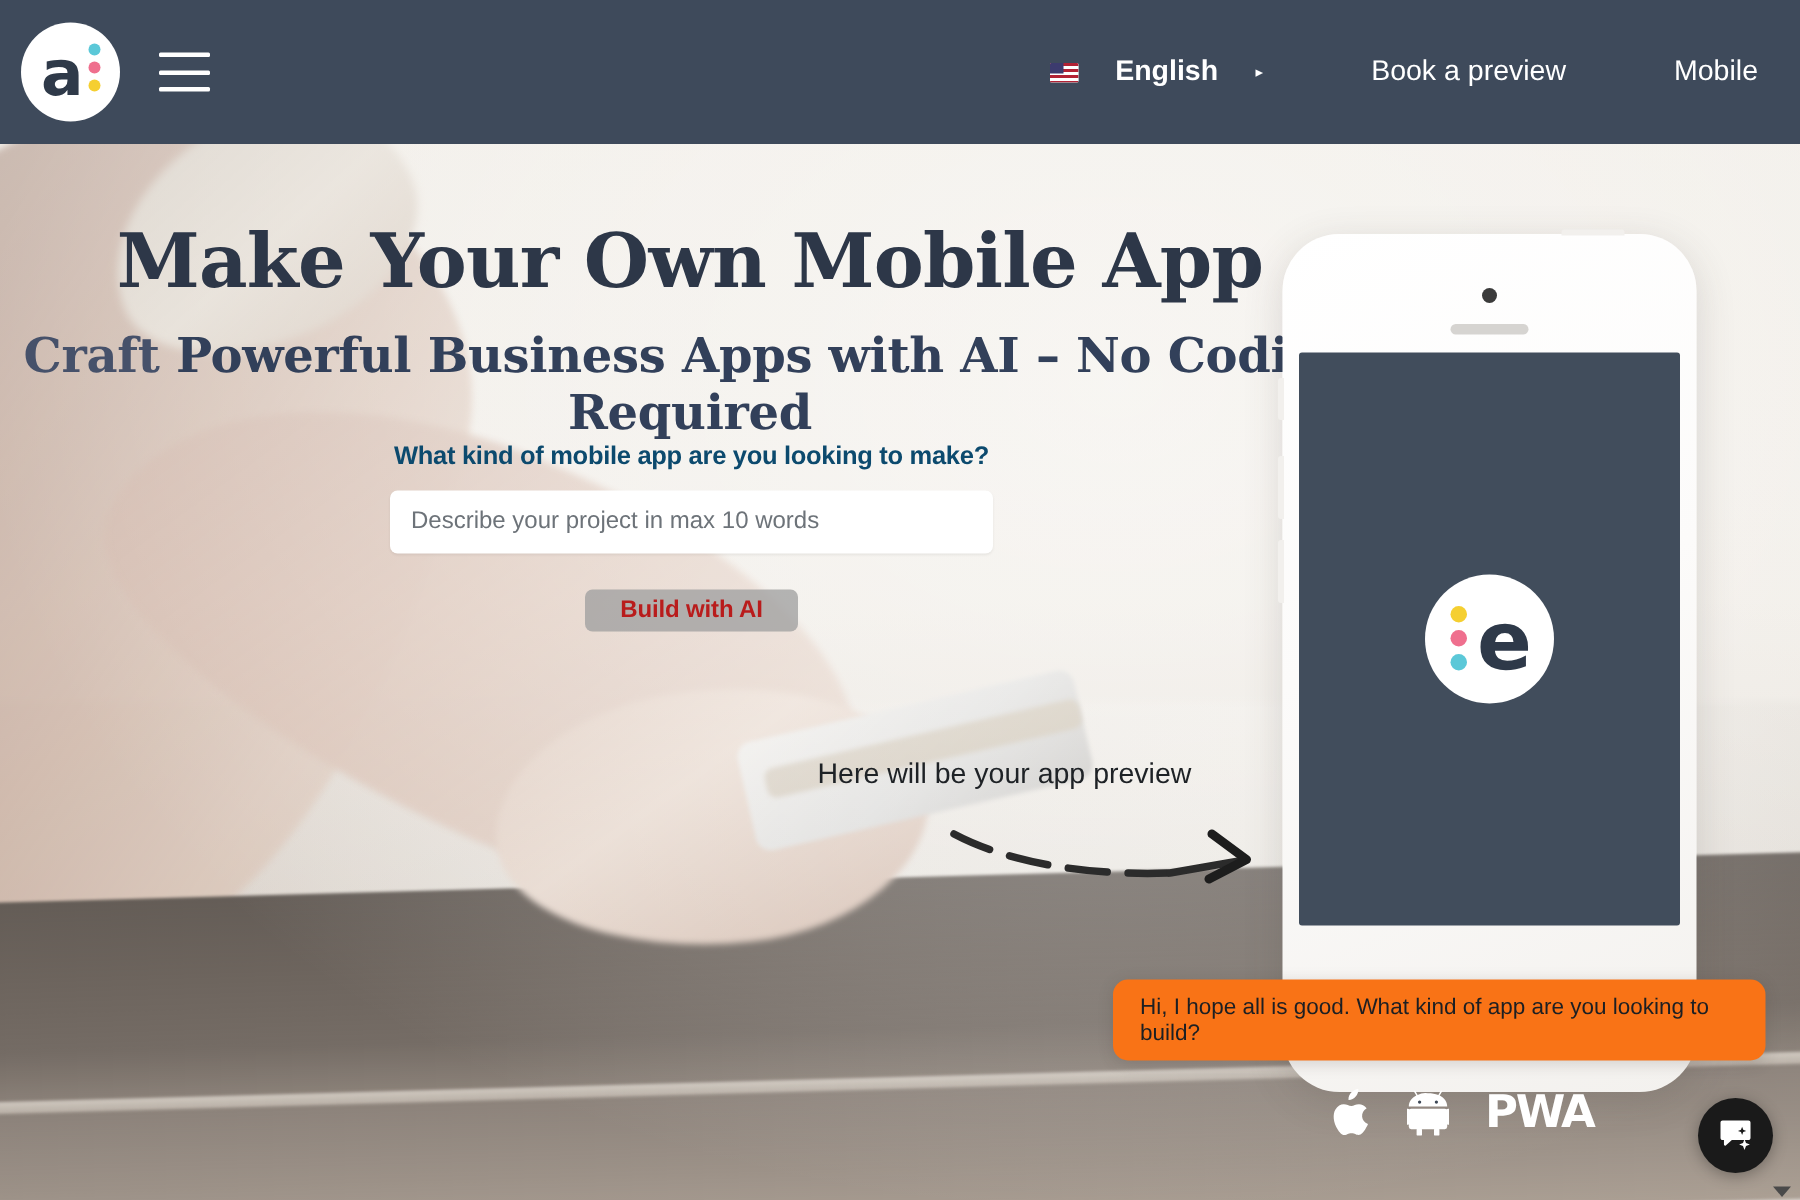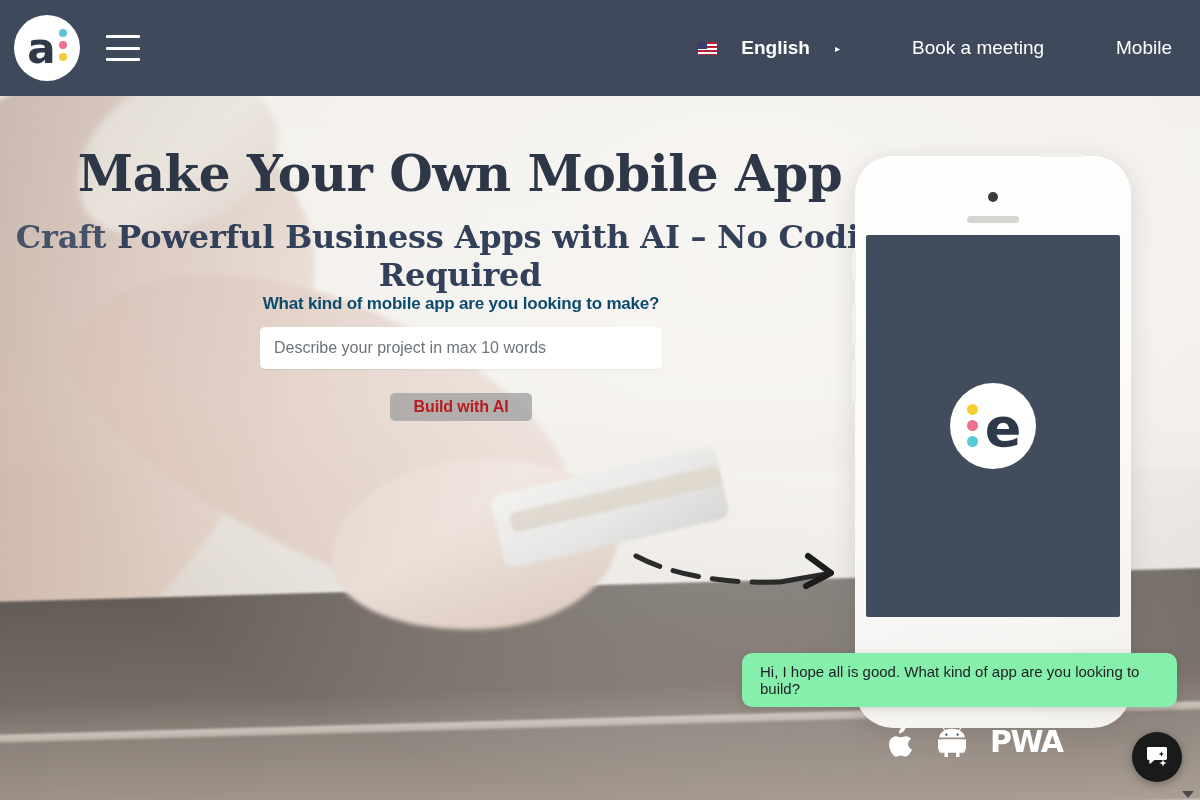--- a/index.html
+++ b/index.html
@@ -447,21 +447,21 @@
     margin-top: 4px;
   }
 
   
   .chat-bubble {
     position: absolute;
     left: 742px;
     top: 653px;
     width: 435px;
     height: 54px;
-    background: #86efac;
+    background: #f97316;
     border-radius: 10px;
     display: flex;
     align-items: center;
     padding: 0 18px;
     font-size: 15px;
     color: #1c1f23;
     box-shadow: 0 2px 10px rgba(60,50,45,0.18);
     z-index: 40;
   }
 
@@ -554,39 +554,40 @@
 
       <div class="lang-select">
         <span class="flag">
           <span class="stripes"></span>
           <span class="canton"></span>
         </span>
         <span class="lang-label">English</span>
         <span class="lang-caret">▸</span>
       </div>
 
-      <a class="nav-item nav-book" href="#">Book a meeting</a>
+      <a class="nav-item nav-book" href="#">Book a preview</a>
       <a class="nav-item" href="#">Mobile</a>
     </div>
   </div>
 
   <div class="hero">
 
     <h1 class="headline">Make Your Own Mobile App</h1>
 
     <div class="subheadline">
       <span class="craft">Craft</span><span class="rest"> Powerful Business Apps with AI – No Coding Required</span>
     </div>
 
     <div class="form-block">
       <div class="form-question">What kind of mobile app are you looking to make?</div>
       <input class="prompt-input" type="text" placeholder="Describe your project in max 10 words" style="">
       <button class="build-btn">Build with AI</button>
     </div>
 
+    <div class="preview-note">Here will be your app preview</div>
 
     <svg class="preview-arrow" viewBox="0 0 220 46">
       <path d="M6 12 C 40 30, 90 40, 150 38" stroke="#2b2b2b" stroke-width="5" fill="none" stroke-linecap="round" stroke-dasharray="26 14"></path>
       <path d="M150 38 L 196 30" stroke="#2b2b2b" stroke-width="5" fill="none" stroke-linecap="round"></path>
       <path d="M178 12 L 201 29 L 176 42" stroke="#1d1d1d" stroke-width="6" fill="none" stroke-linecap="round" stroke-linejoin="round"></path>
     </svg>
 
     <div class="phone">
       <div class="phone-btn pb1"></div>
       <div class="phone-btn pb2"></div>

